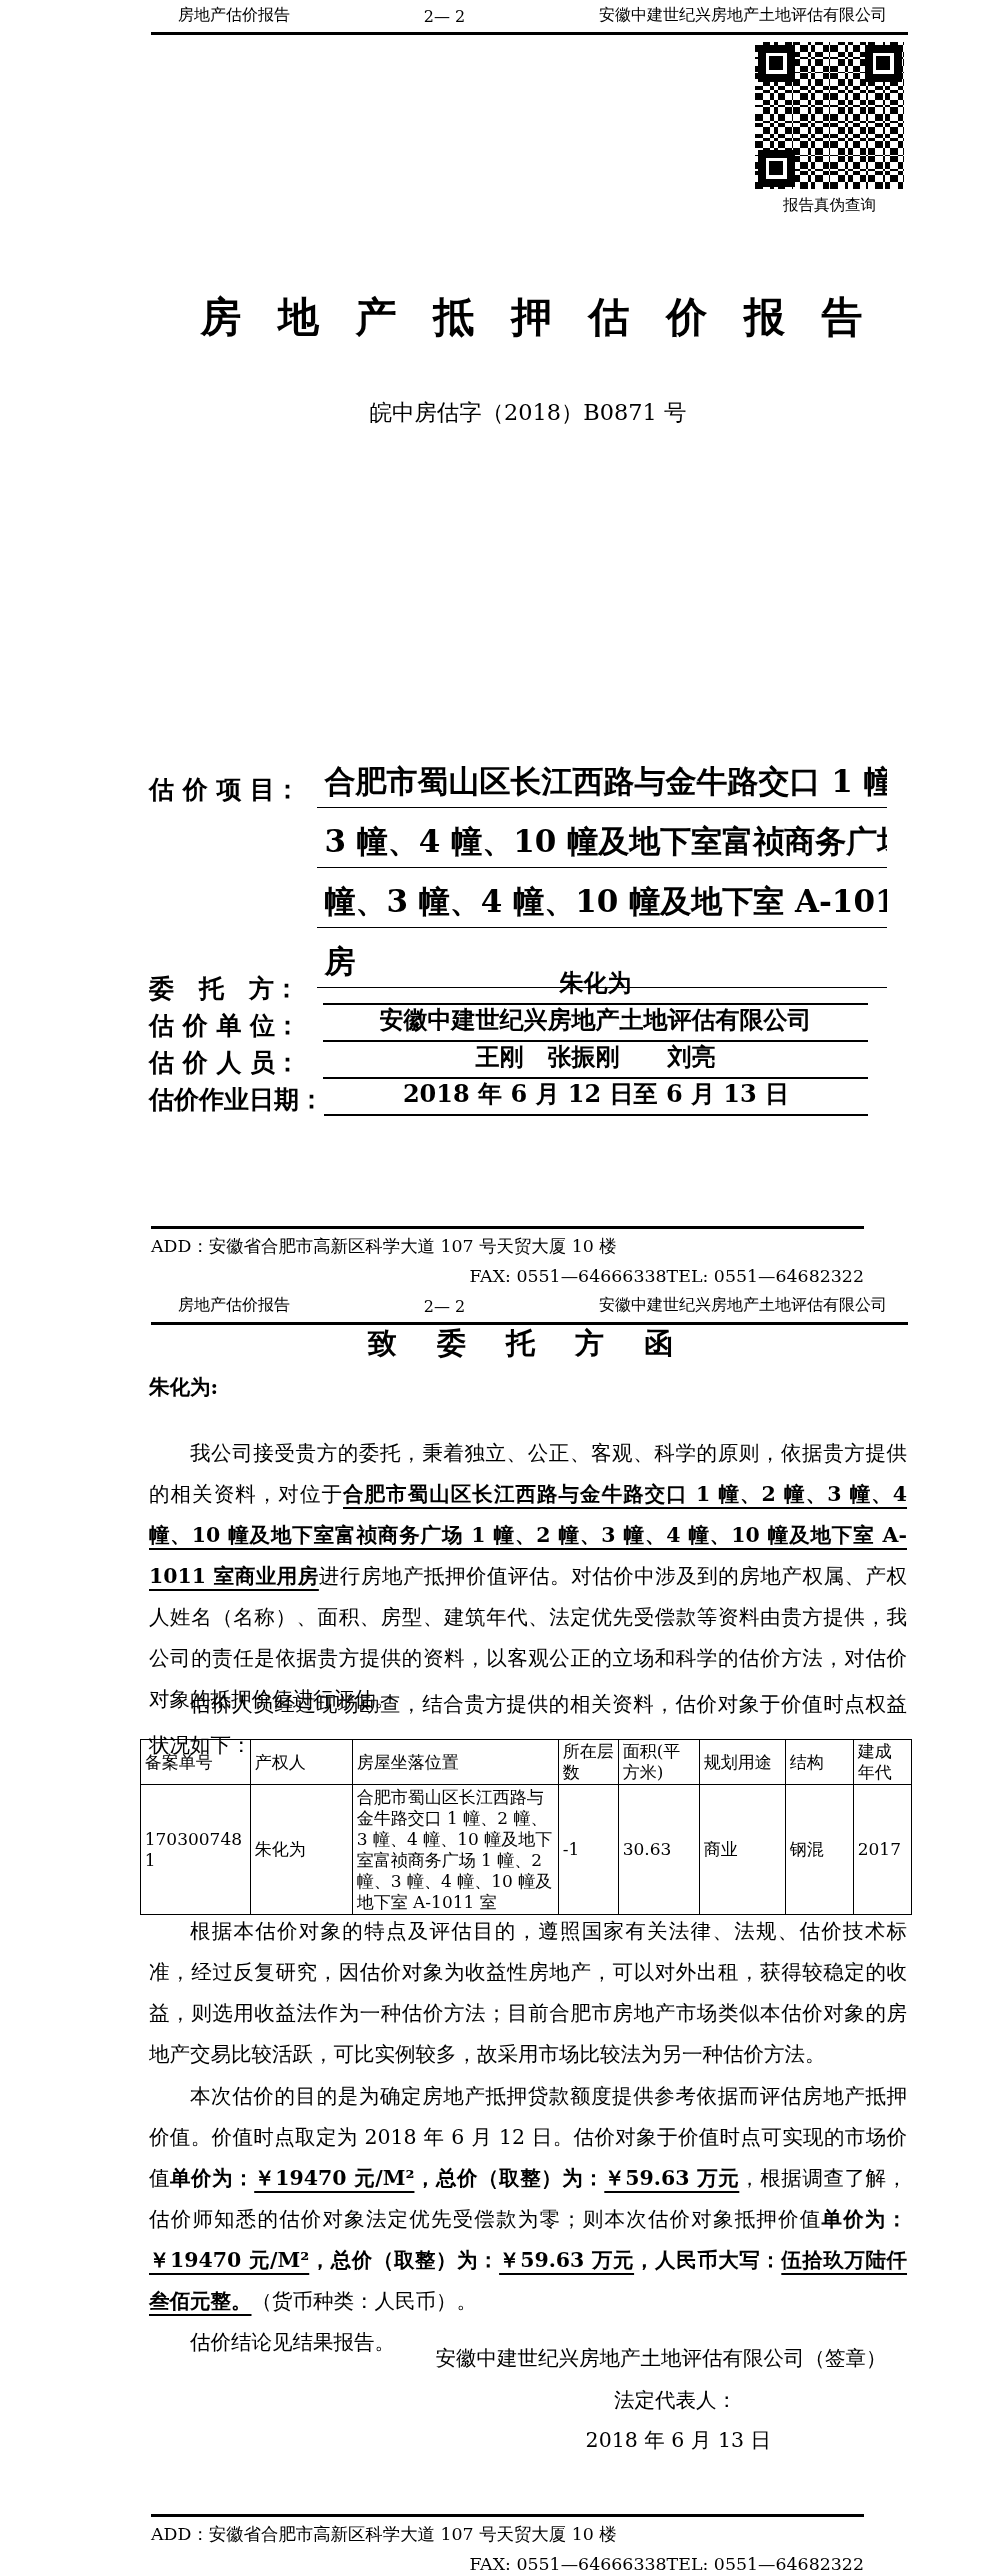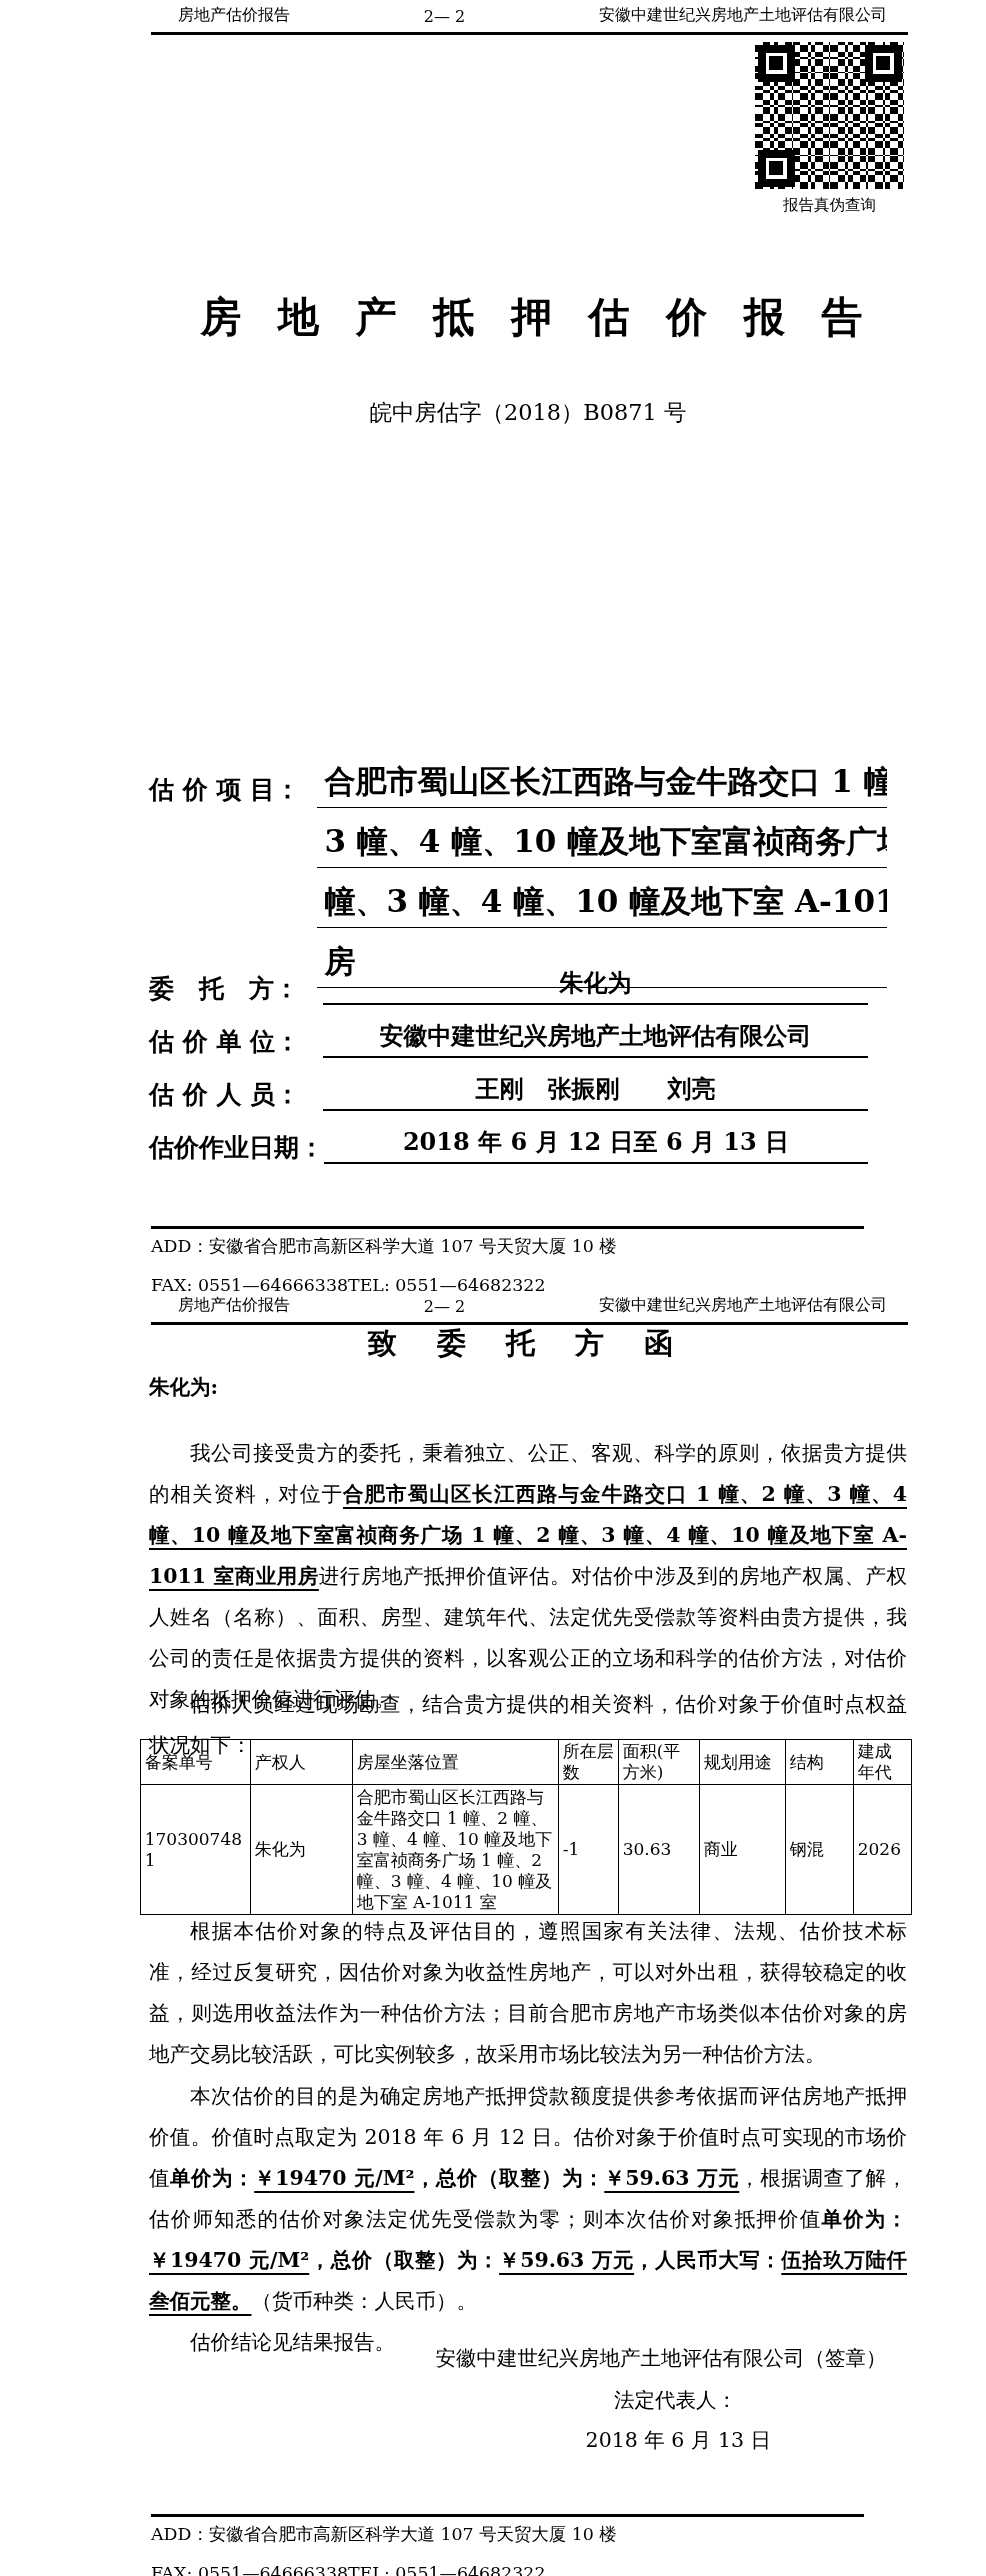--- a/index.html
+++ b/index.html
@@ -11,21 +11,21 @@
          border-bottom:3.1px solid #000;padding:0 21px 6.2px 27px;
          display:flex;justify-content:space-between;align-items:flex-end;font-size:16px;}
   .p1-head{top:5px;}
   .p2-head{top:1295px;}
 
   
   .pfoot{position:absolute;left:151px;width:713px;border-top:3.7px solid #000;font-size:17.4px;line-height:23.6px;}
   .p1-foot{top:1226px;}
   .p2-foot{top:2514px;}
   .foot-add{margin-top:6.2px;}
-  .foot-row{display:flex;justify-content:flex-start;margin-top:15px;}
+  .foot-row{display:flex;justify-content:flex-end;margin-top:6px;}
 
   
   .qr{position:absolute;left:755px;top:42px;width:149px;height:147px;
       background:
         repeating-linear-gradient(0deg,#000 0 6.8px,#fff 6.8px 13.7px),
         repeating-linear-gradient(90deg,#000 0 8px,#fff 8px 15px),
         repeating-linear-gradient(0deg,#000 0 18px,#fff 18px 33px),
         repeating-linear-gradient(90deg,#000 0 19px,#fff 19px 37px);
       background-blend-mode:difference,difference,difference,normal;}
   .finder{position:absolute;width:37px;height:37px;box-sizing:border-box;
@@ -41,21 +41,21 @@
               font-size:41px;font-weight:700;letter-spacing:11.2px;white-space:nowrap;}
   .doc-num{position:absolute;top:397px;left:149px;width:758px;text-align:center;font-size:22.4px;}
 
   .project{position:absolute;top:748px;left:149px;width:738px;}
   .proj-row{display:flex;height:60px;align-items:flex-end;}
   .proj-label{flex:0 0 168px;font-size:25px;font-weight:700;padding-bottom:2.5px;white-space:nowrap;}
   .proj-value{flex:1;border-bottom:1.9px solid #000;font-size:31px;font-weight:700;
               padding:0 0 3.7px 7.5px;white-space:nowrap;overflow:hidden;}
 
   .fields{position:absolute;top:968px;left:149px;width:719px;}
-  .field-row{display:flex;height:37px;align-items:flex-end;margin-bottom:16px;}
+  .field-row{display:flex;height:37px;align-items:flex-end;}
   .field-label{flex:0 0 174px;font-size:25px;font-weight:700;white-space:nowrap;}
   .field-value{flex:1;border-bottom:2.5px solid #000;text-align:center;font-size:24px;font-weight:700;
                padding-bottom:3.7px;white-space:nowrap;overflow:hidden;}
 
   
   .letter-title{position:absolute;top:1324px;left:149px;width:758px;margin:0;text-align:center;
                 font-size:29px;font-weight:700;letter-spacing:15px;}
   .salutation{position:absolute;top:1373px;left:149px;font-size:20.5px;font-weight:700;}
   .para{position:absolute;left:149px;width:758px;font-size:20.5px;line-height:41px;
         text-align:justify;text-indent:41px;}
@@ -186,21 +186,21 @@
     </thead>
     <tbody>
       <tr>
         <td>1703007481</td>
         <td>朱化为</td>
         <td class="loc-cell">合肥市蜀山区长江西路与金牛路交口 1 幢、2 幢、3 幢、4 幢、10 幢及地下室富祯商务广场 1 幢、2 幢、3 幢、4 幢、10 幢及地下室 A-1011 室</td>
         <td>-1</td>
         <td>30.63</td>
         <td>商业</td>
         <td>钢混</td>
-        <td>2026</td>
+        <td>2017</td>
       </tr>
     </tbody>
   </table>
 
   <p class="para p-3">根据本估价对象的特点及评估目的，遵照国家有关法律、法规、估价技术标准，经过反复研究，因估价对象为收益性房地产，可以对外出租，获得较稳定的收益，则选用收益法作为一种估价方法；目前合肥市房地产市场类似本估价对象的房地产交易比较活跃，可比实例较多，故采用市场比较法为另一种估价方法。</p>
 
   <p class="para p-4"><span>本次估价的目的是为确定房地产抵押贷款额度提供参考依据而评估房地产抵押价值。价值时点取定为 2018 年 6 月 12 日。估价对象于价值时点可实现的市场价值</span><span class="seg-b">单价为：</span><span class="seg-bu">￥19470 元/M²</span><span class="seg-b">，总价（取整）为：</span><span class="seg-bu">￥59.63 万元</span><span>，根据调查了解，估价师知悉的估价对象法定优先受偿款为零；则本次估价对象抵押价值</span><span class="seg-b">单价为：</span><span class="seg-bu">￥19470 元/M²</span><span class="seg-b">，总价（取整）为：</span><span class="seg-bu">￥59.63 万元</span><span class="seg-b">，人民币大写：</span><span class="seg-bu">伍拾玖万陆仟叁佰元整。</span><span>（货币种类：人民币）。</span></p>
 
   <p class="para p-5">估价结论见结果报告。</p>
 

